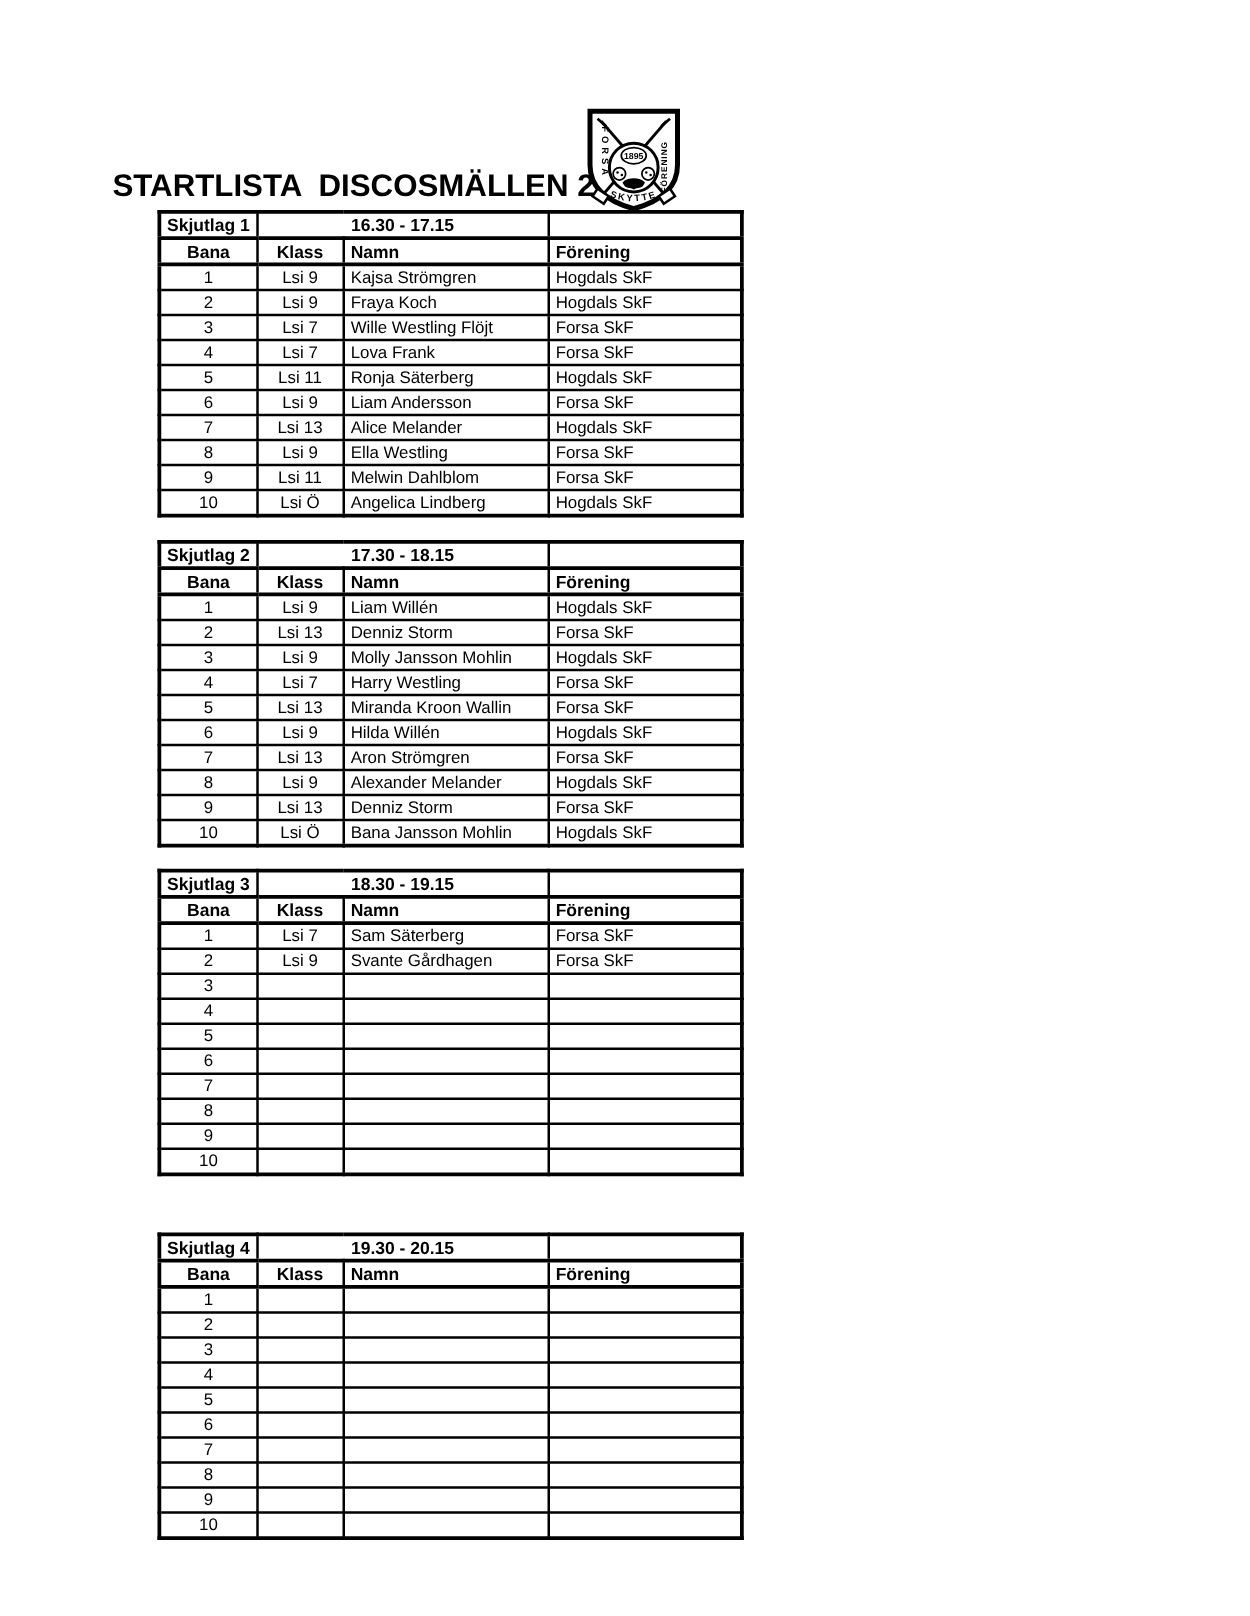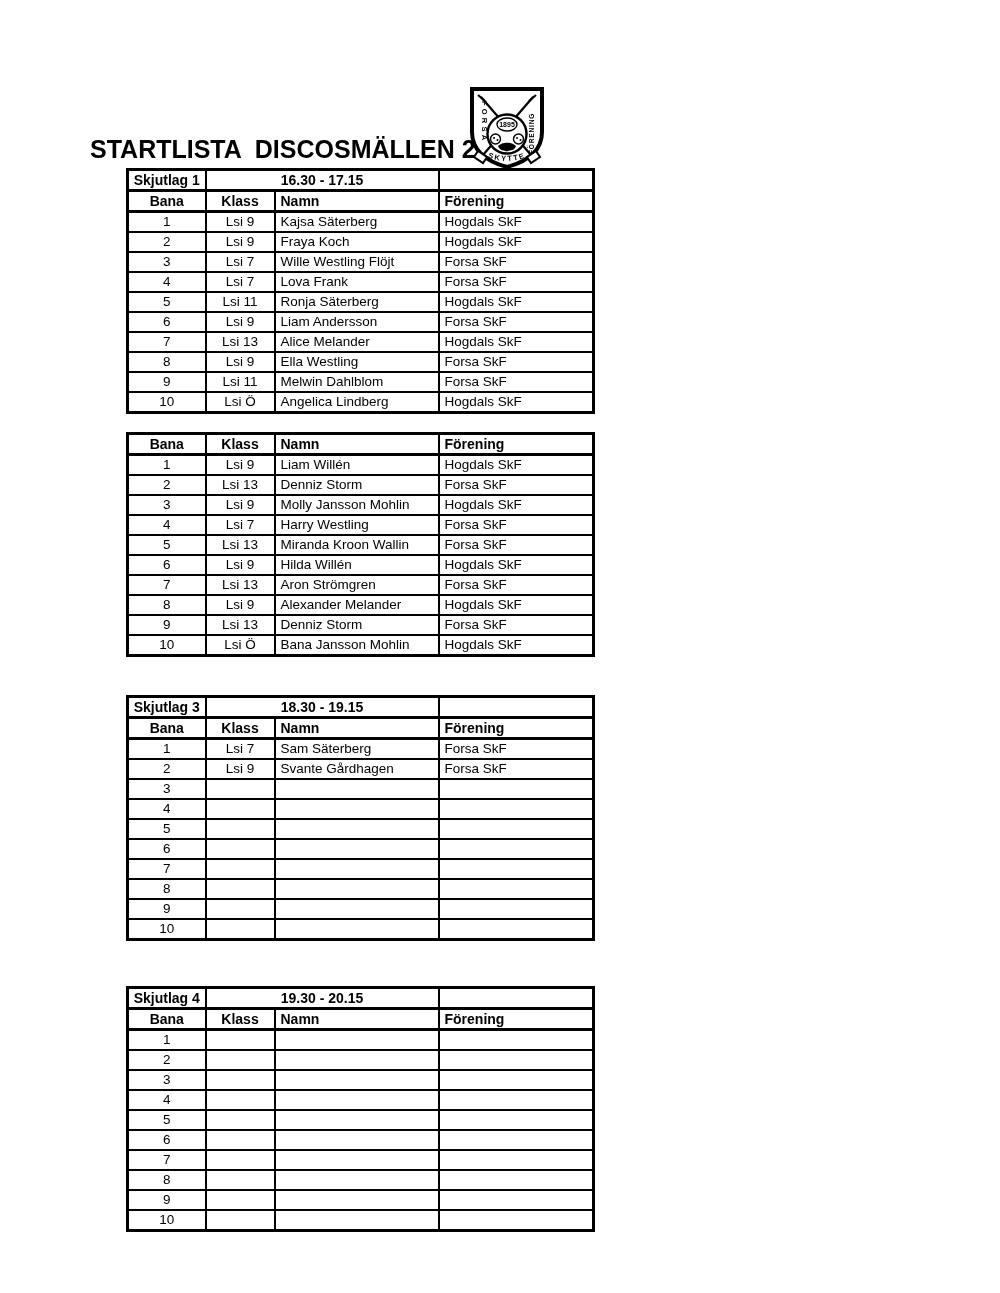--- a/index.html
+++ b/index.html
@@ -116,21 +116,21 @@
           </tr>
           <tr class="header-row">
             <td class="c-center">Bana</td>
             <td class="c-center">Klass</td>
             <td>Namn</td>
             <td>Förening</td>
           </tr>
           <tr>
             <td class="c-center">1</td>
             <td class="c-center">Lsi 9</td>
-            <td>Kajsa Säterberg</td>
+            <td>Kajsa Strömgren</td>
             <td>Hogdals SkF</td>
           </tr>
           <tr>
             <td class="c-center">2</td>
             <td class="c-center">Lsi 9</td>
             <td>Fraya Koch</td>
             <td>Hogdals SkF</td>
           </tr>
           <tr>
             <td class="c-center">3</td>
@@ -183,20 +183,25 @@
         </tbody>
       </table>
       <table class="startlist pos-1">
         <colgroup>
           <col class="col-bana">
           <col class="col-klass">
           <col class="col-namn">
           <col class="col-forening">
         </colgroup>
         <tbody>
+          <tr class="group-row">
+            <td class="c-center">Skjutlag 2</td>
+            <td class="c-center" colspan="2">17.30 - 18.15</td>
+            <td></td>
+          </tr>
           <tr class="header-row">
             <td class="c-center">Bana</td>
             <td class="c-center">Klass</td>
             <td>Namn</td>
             <td>Förening</td>
           </tr>
           <tr>
             <td class="c-center">1</td>
             <td class="c-center">Lsi 9</td>
             <td>Liam Willén</td>

